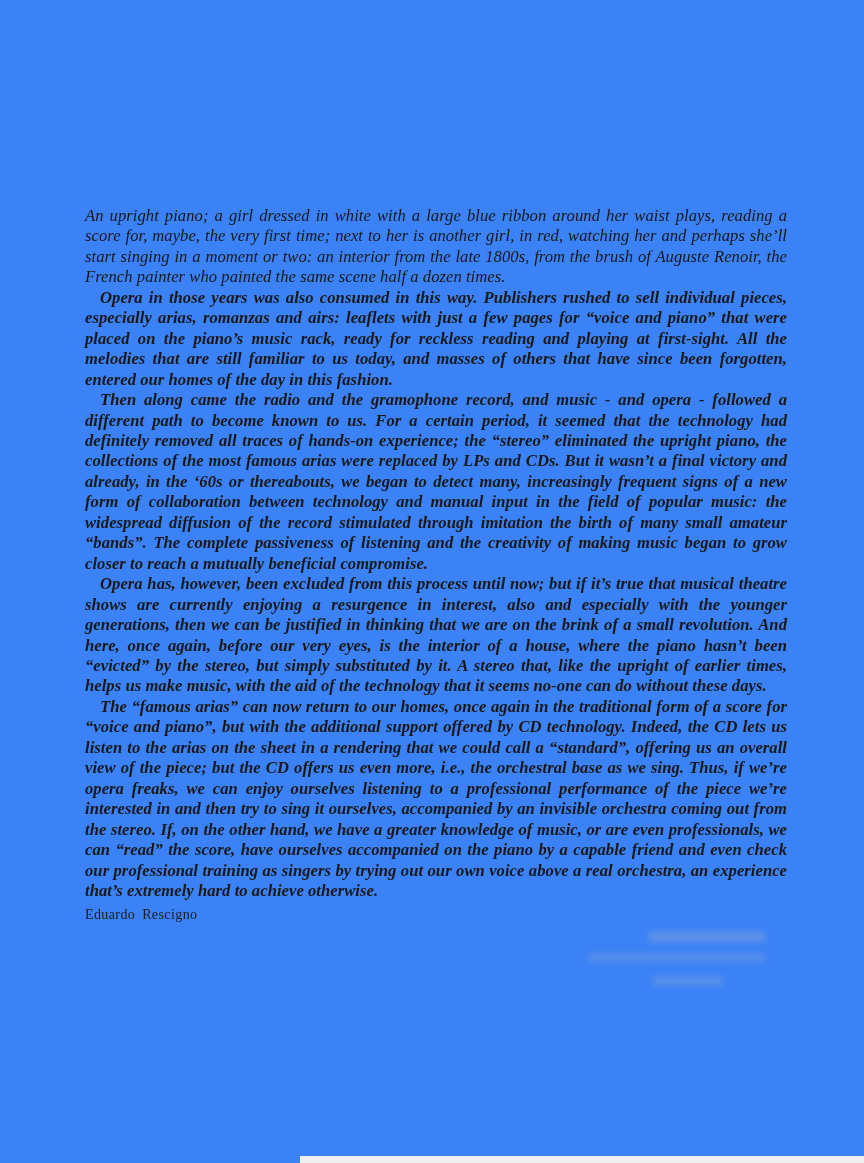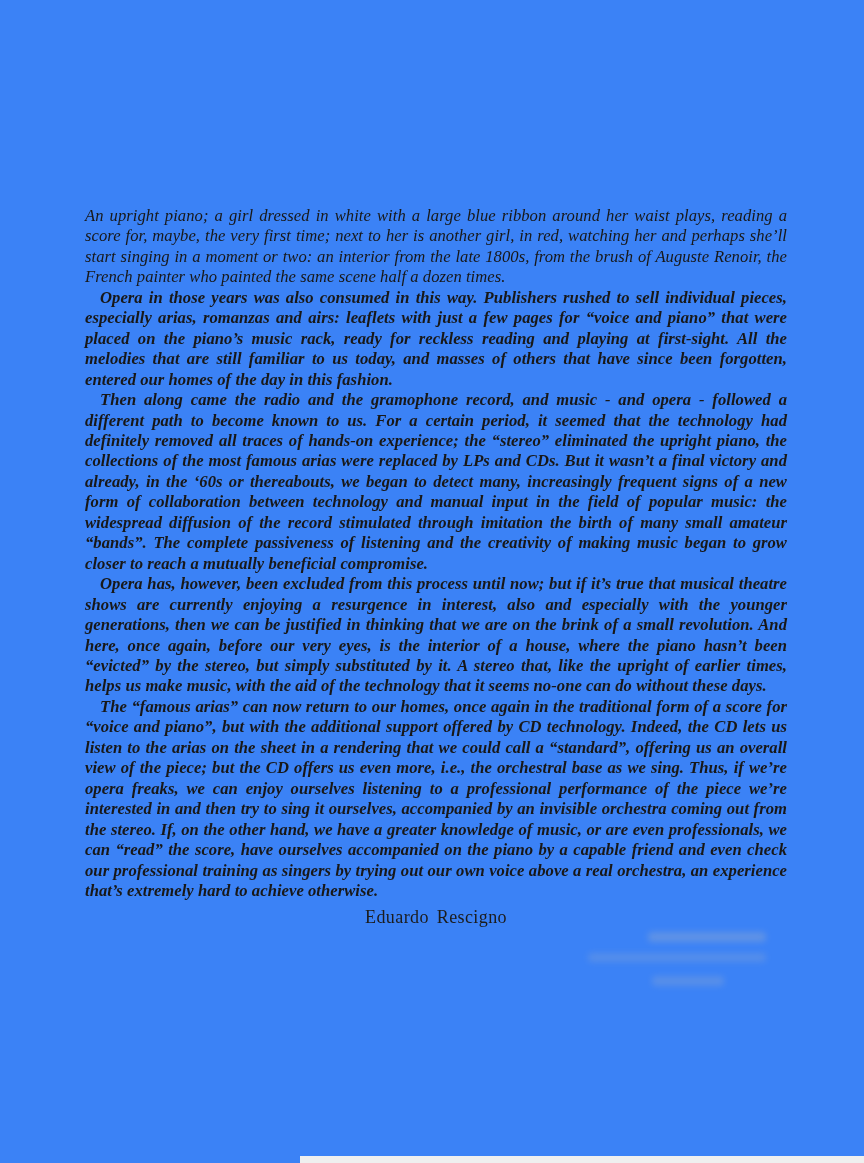--- a/index.html
+++ b/index.html
@@ -27,23 +27,23 @@
     margin: 0;
     font-style: italic;
     font-size: 16.6px;
     line-height: 20.45px;
     text-align: justify;
     letter-spacing: 0.05px;
   }
   .para + .para { text-indent: 15px; font-weight: bold; }
   .signature {
     margin-top: 6px;
-    text-align: center;
+    text-align: left;
     font-style: normal;
-    font-size: 18px;
+    font-size: 14px;
     letter-spacing: 0.4px;
     word-spacing: 3px;
     color: #1c1c1c;
   }
   
   .artifact {
     position: absolute;
     background: #bdbdbd;
     filter: blur(3px);
     border-radius: 4px;

